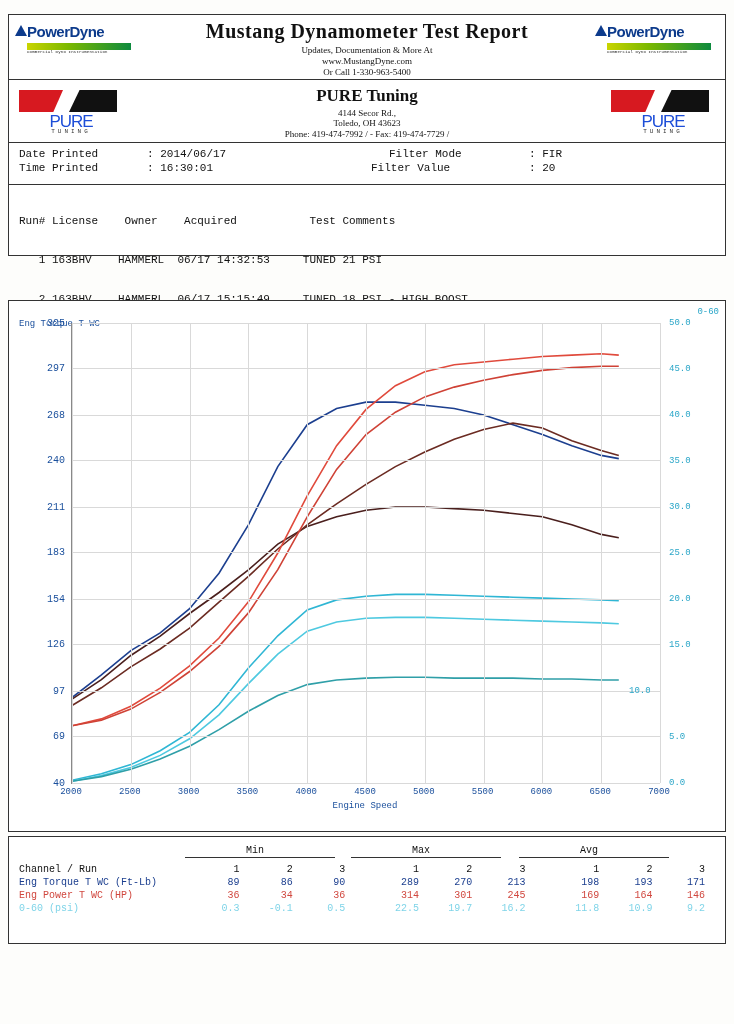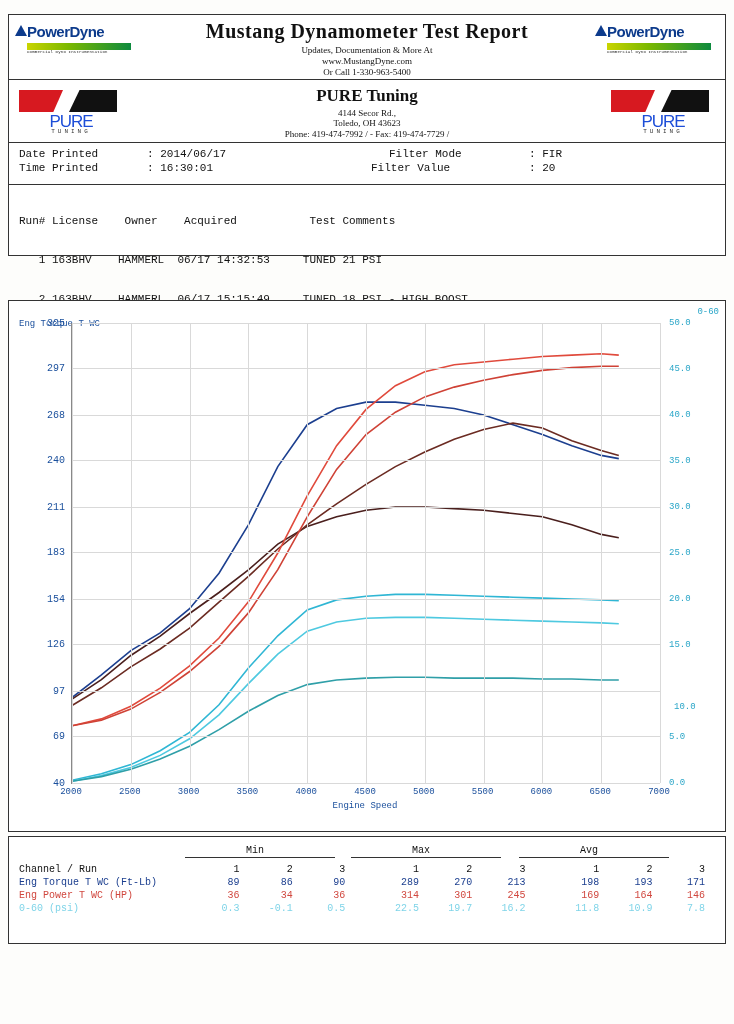--- a/index.html
+++ b/index.html
@@ -199,21 +199,21 @@
         <div class="ytick" style="top: 251.193px; right: 660px;">183</div>
         <div class="ytick" style="top: 206px; right: 660px;">211</div>
         <div class="ytick" style="top: 159.193px; right: 660px;">240</div>
         <div class="ytick" style="top: 114px; right: 660px;">268</div>
         <div class="ytick" style="top: 67.193px; right: 660px;">297</div>
         <div class="ytick" style="top: 22px; right: 660px;">325</div>
       </div>
     <div id="y2ticks">
         <div class="y2tick" style="top: 482px; left: 660px;">0.0</div>
         <div class="y2tick" style="top: 436px; left: 660px;">5.0</div>
-        <div class="y2tick" style="top: 390px; left: 665px; margin-top: 16px;">10.0</div>
+        <div class="y2tick" style="top: 390px; left: 620px;">10.0</div>
         <div class="y2tick" style="top: 344px; left: 660px;">15.0</div>
         <div class="y2tick" style="top: 298px; left: 660px;">20.0</div>
         <div class="y2tick" style="top: 252px; left: 660px;">25.0</div>
         <div class="y2tick" style="top: 206px; left: 660px;">30.0</div>
         <div class="y2tick" style="top: 160px; left: 660px;">35.0</div>
         <div class="y2tick" style="top: 114px; left: 660px;">40.0</div>
         <div class="y2tick" style="top: 68px; left: 660px;">45.0</div>
         <div class="y2tick" style="top: 22px; left: 660px;">50.0</div>
       </div>
     <div id="xticks">
@@ -288,19 +288,19 @@
             <td class="num">0.3</td>
             <td class="num">-0.1</td>
             <td class="num">0.5</td>
             <td></td>
             <td class="num">22.5</td>
             <td class="num">19.7</td>
             <td class="num">16.2</td>
             <td></td>
             <td class="num">11.8</td>
             <td class="num">10.9</td>
-            <td class="num">7.8</td>
+            <td class="num">9.2</td>
           </tr>
         </tbody>
       </table>
   </div>
 
 </div>
 
 </body></html>

